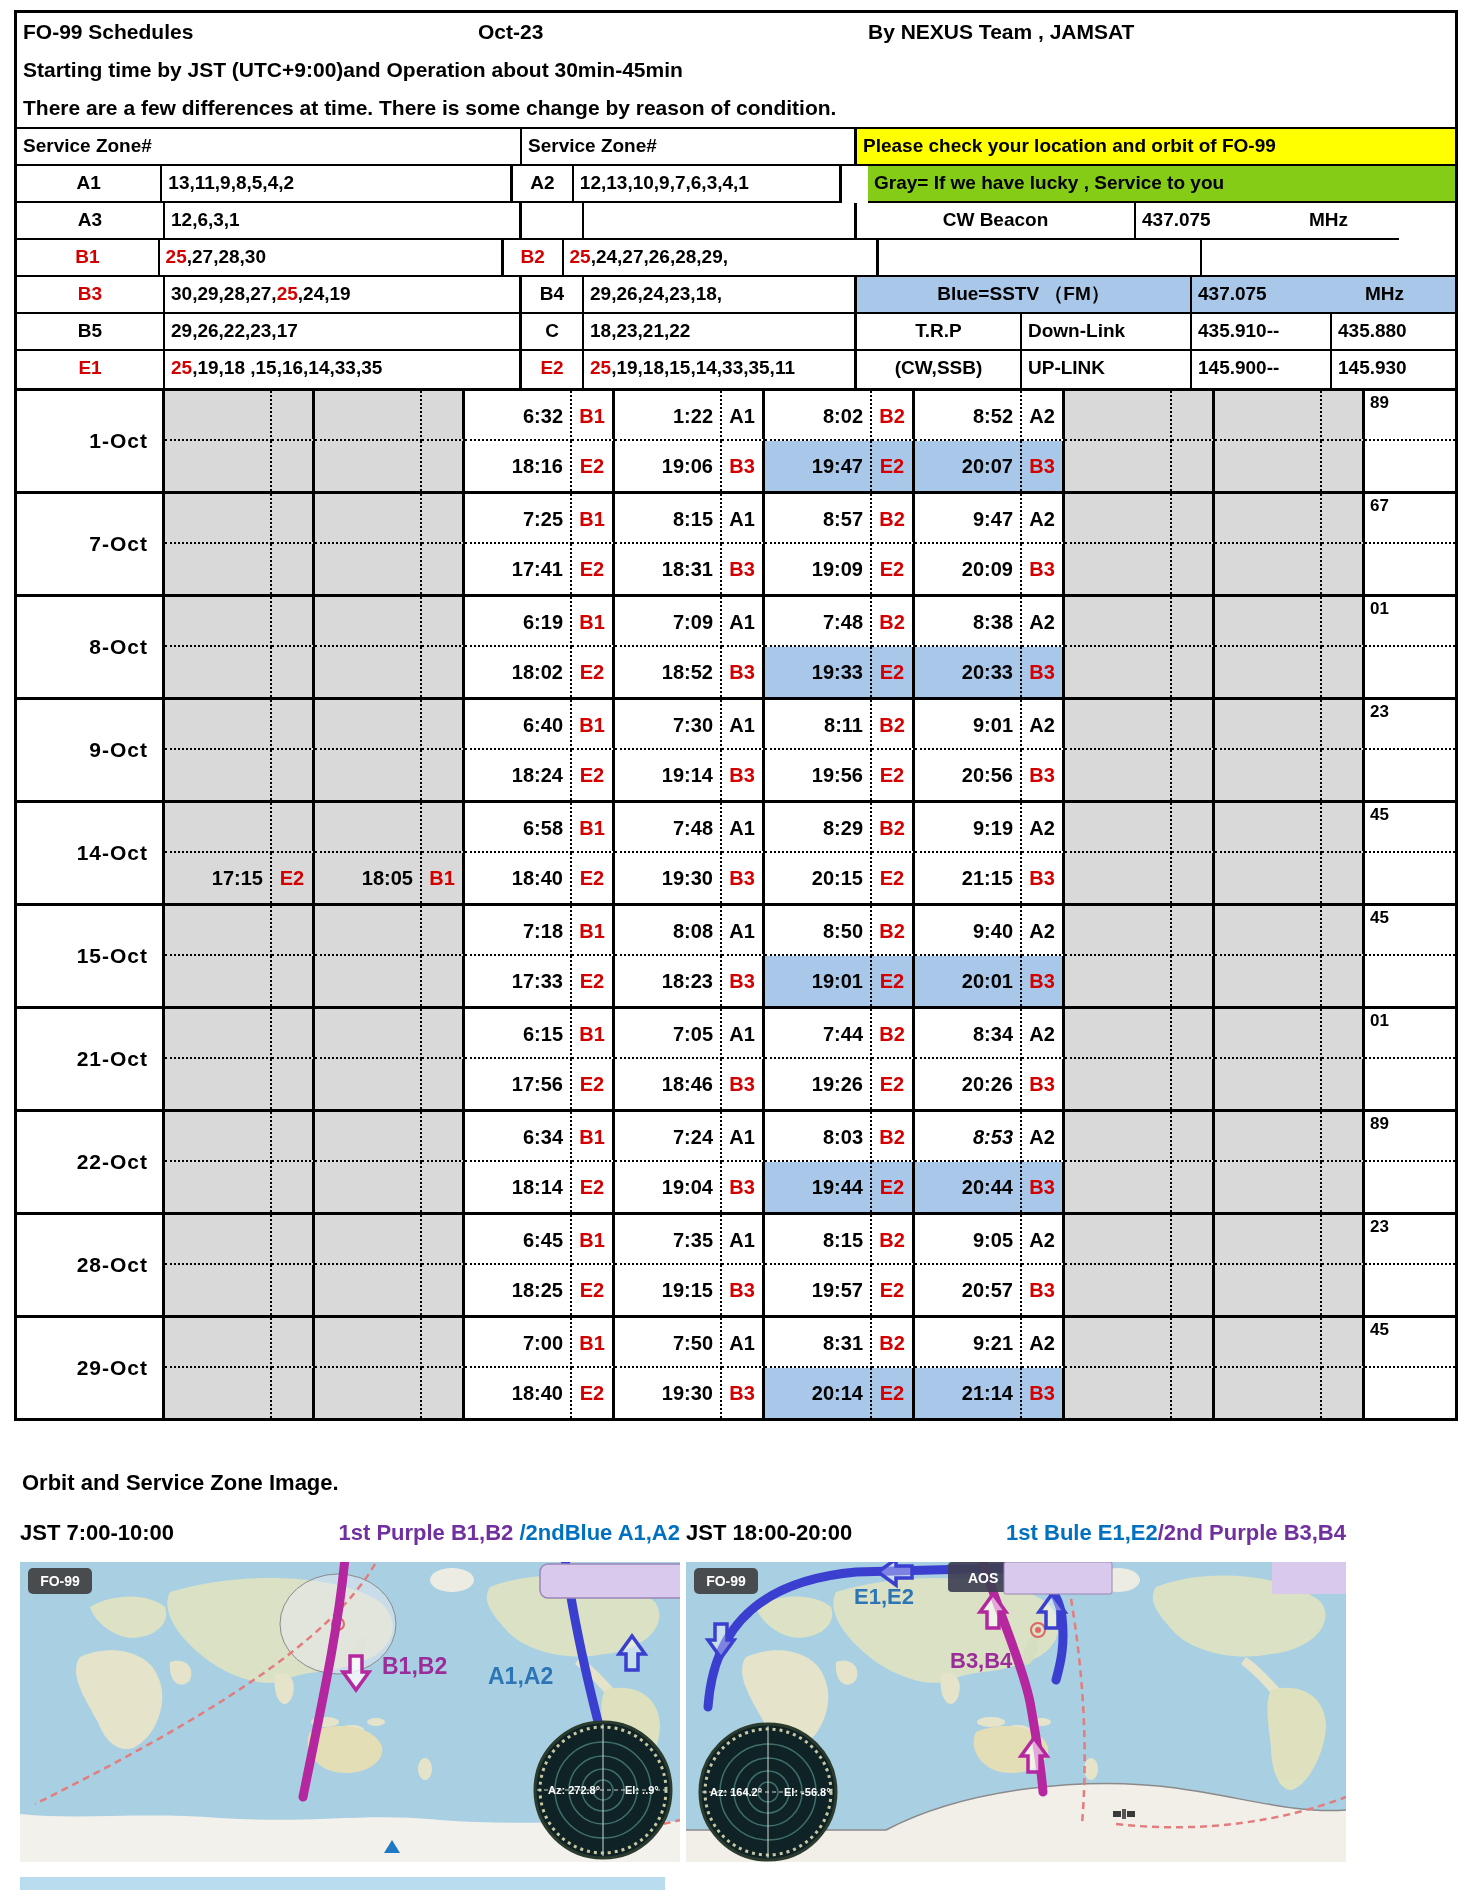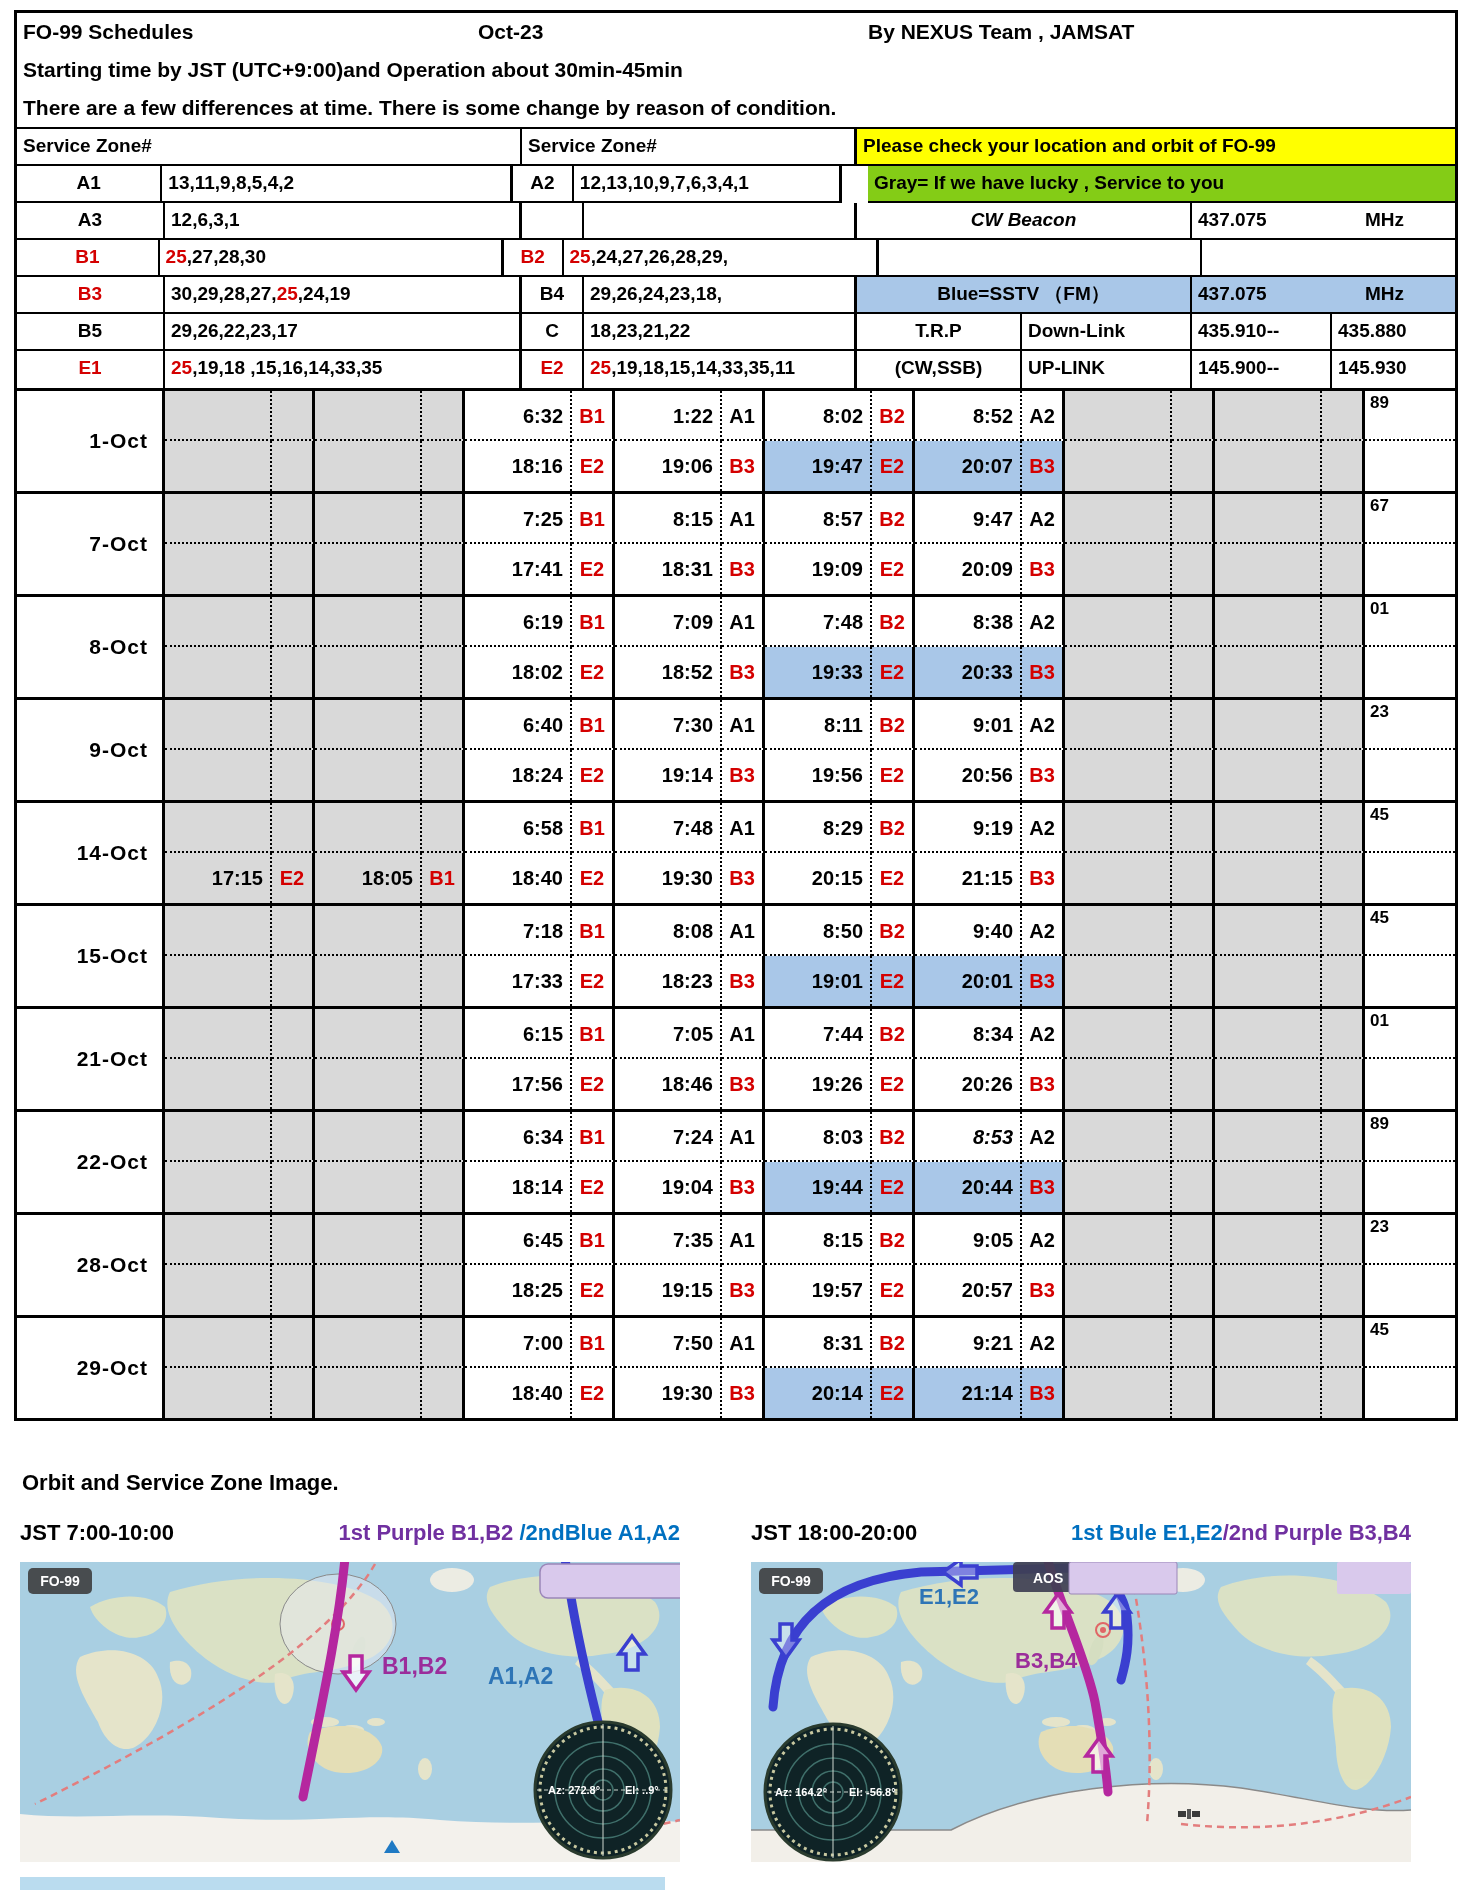--- a/index.html
+++ b/index.html
@@ -31,21 +31,21 @@
   .t{border-right:2px dotted #000;text-align:right;padding-right:7px;line-height:50px;}
   .z{border-right:3px solid #000;text-align:center;line-height:50px;}
   .rb{border-bottom:2px dotted #000;}
   .date-cell{grid-row:1/3;border-right:3px solid #000;display:flex;align-items:center;justify-content:flex-end;padding-right:14px;font-size:21px;letter-spacing:1px;}
   .num{padding:2px 0 0 5px;font-size:17px;text-align:left;line-height:20px;}
   .bg-g{background:#d9d9d9;}
   .bg-b{background:#a9c7e8;}
   
   .maps-section{position:absolute;left:14px;top:1470px;width:1444px;}
   .maps-title{font-size:22px;margin:0 0 24px 8px;}
-  .maps-row{display:flex;gap:65px;}
+  .maps-row{display:flex;}
   .map-block{width:660px;margin-left:6px;}
   .map-head{display:flex;align-items:baseline;height:42px;font-size:22px;}
   .map-time{color:#000;}
   .legend{margin-left:auto;white-space:nowrap;}
   .leg-p{color:#7030a0;}
   .leg-b{color:#0070c0;}
   .mapsvg{display:block;width:660px;height:300px;background:#a9cfe2;}
   .bluebar{width:645px;height:13px;background:#badcef;margin-top:15px;}
   svg text{font-family:"Liberation Sans",sans-serif;}
 </style>
@@ -73,21 +73,21 @@
         <div class="zc thick" style="width: 357px;"><span>13,11,9,8,5,4,2</span></div>
         <div class="zc center" style="width: 62px;">A2</div>
         <div class="zc thick" style="width: 273px;"><span>12,13,10,9,7,6,3,4,1</span></div>
         <div class="zc graynote last" style="width: 598px;">Gray= If we have  lucky , Service to you</div>
       </div>
       <div class="zrow">
         <div class="zc center" style="width: 148px;">A3</div>
         <div class="zc thick" style="width: 357px;"><span>12,6,3,1</span></div>
         <div class="zc center" style="width: 62px;"></div>
         <div class="zc thick" style="width: 273px;"></div>
-        <div class="zc center" style="width: 335px; font-style: italic;">CW Beacon</div>
+        <div class="zc center" style="width: 279px;">CW Beacon</div>
         <div class="zc freqflex last" style="width: 263px;">
           <span class="fv">437.075</span>
           <span class="fu">MHz</span>
         </div>
       </div>
       <div class="zrow">
         <div class="zc center red" style="width: 148px;">B1</div>
         <div class="zc thick" style="width: 357px;"><span class="red">25</span><span>,27,28,30</span></div>
         <div class="zc center red" style="width: 62px;">B2</div>
         <div class="zc thick" style="width: 327px;"><span class="red">25</span><span>,24,27,26,28,29,</span></div>

